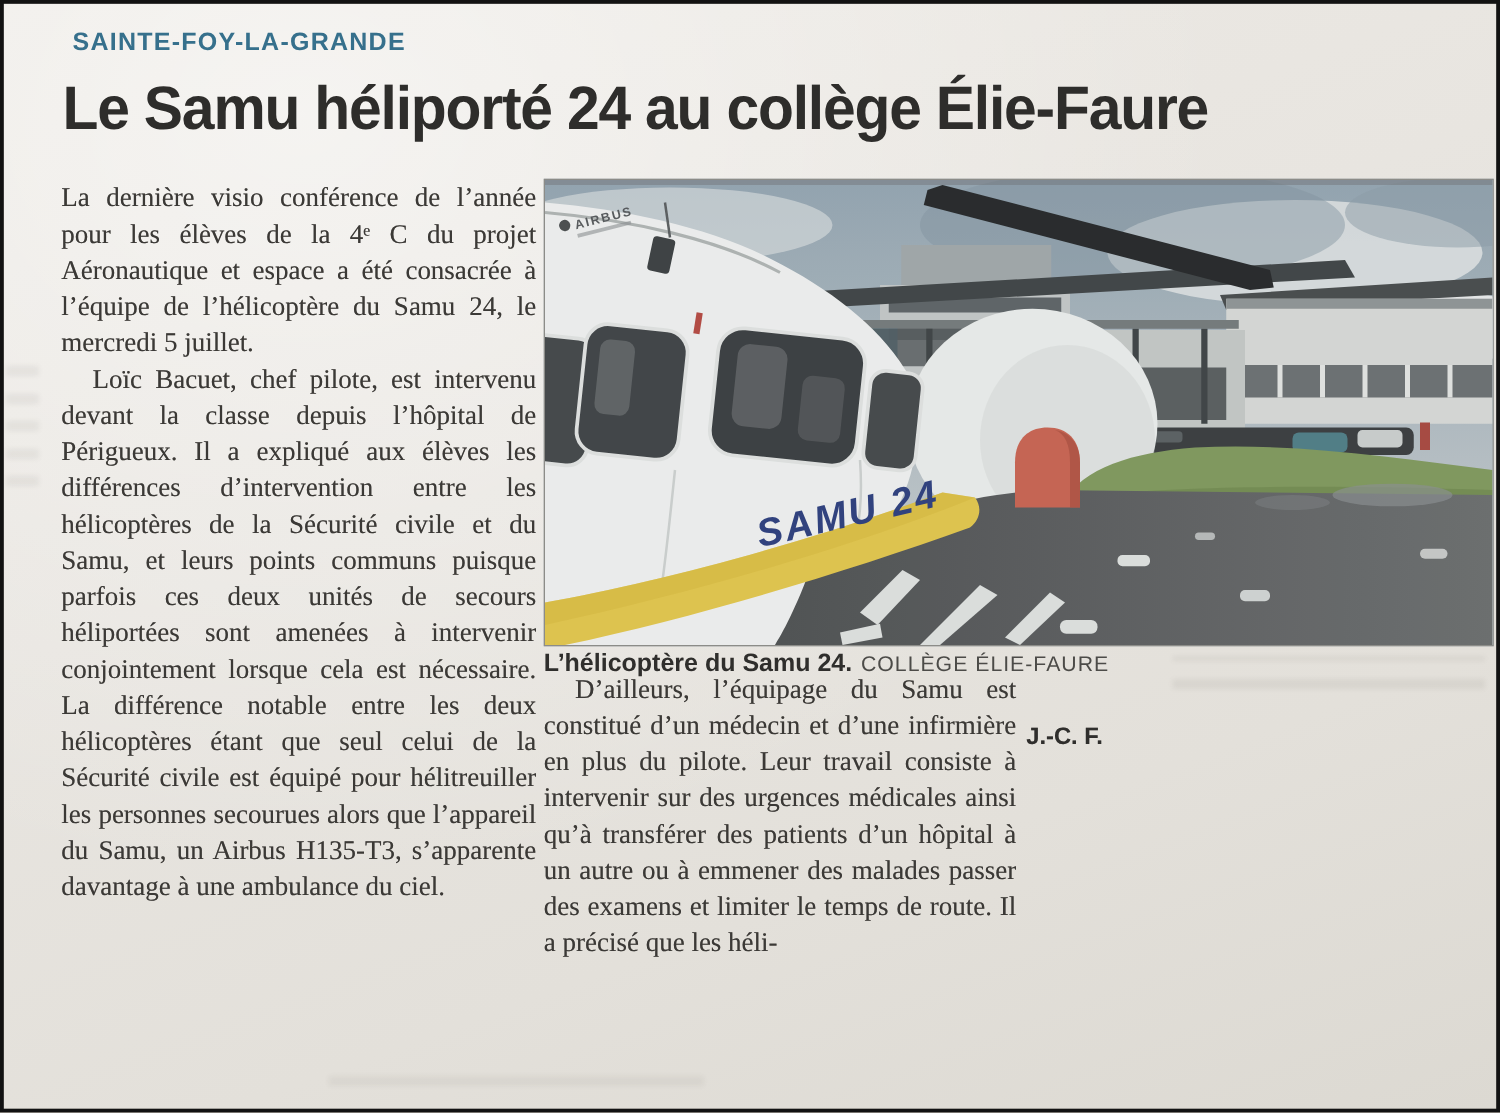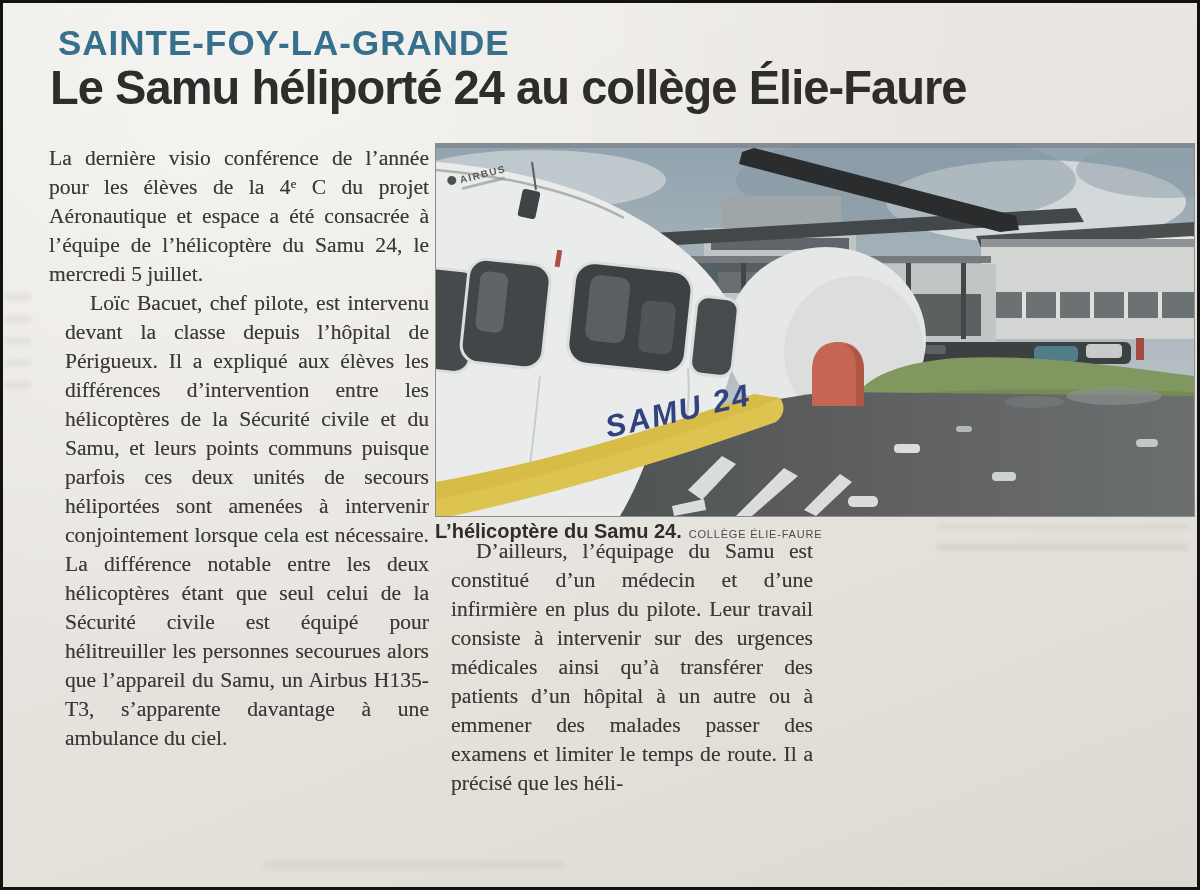--- a/index.html
+++ b/index.html
@@ -8,37 +8,37 @@
     border:3px solid #121212;
     background:
       radial-gradient(ellipse at 20% 10%, rgba(255,255,255,.5), rgba(255,255,255,0) 55%),
       linear-gradient(160deg,#edeae5 0%,#e8e5e0 40%,#e3e0da 72%,#dcd9d2 100%);
     font-family:"Liberation Serif", serif;
     overflow:hidden;
   }
   .kicker{
     position:absolute; left:55px; top:20px;
     font-family:"Liberation Sans", sans-serif;
-    font-weight:800; font-size:35px; letter-spacing:1px;
+    font-weight:800; font-size:20px; letter-spacing:1px;
     color:#36708c;
   }
   .headline{
     position:absolute; left:47px; top:56px; width:1160px;
     font-family:"Liberation Sans", sans-serif;
     font-weight:700; font-size:49px; letter-spacing:-1px;
     color:#2e2d2b; transform:scaleX(.96); transform-origin:left top;
     white-space:nowrap;
   }
   .bodycol{
     position:absolute; text-align:justify;
     font-size:21.6px; line-height:29px; color:#3b3936;
     text-shadow:0 0 .4px rgba(40,38,34,.45);
   }
   .bodycol p{margin:0;}
-  .bodycol p.indent{text-indent:25px;margin-left:16px;}
+  .bodycol p.indent{text-indent:25px;}
   .col1{left:46px; top:141px; width:380px;}
   .col2{left:432px; top:534px; width:378px;}
   .col3{left:818px; top:566px; width:372px;}
   .byline{
     font-family:"Liberation Sans", sans-serif;
     font-weight:800; font-size:19px; color:#2f2e2c; margin-top:6px;
   }
   .photo{
     position:absolute; left:432px; top:140px; width:758px; height:372px;
     border:1px solid #8d8d88; box-sizing:content-box;
@@ -48,21 +48,21 @@
   .photo svg{display:block;}
   .caption-row{
     position:absolute; left:432px; top:517px; width:758px;
   }
   .caption{
     font-family:"Liberation Sans", sans-serif;
     font-weight:800; font-size:20px; color:#2f2e2c;
   }
   .credit{
     font-family:"Liberation Sans", sans-serif;
-    font-size:11px; color:#4c4b48; letter-spacing:.8px; margin-left:7px;
+    font-size:17px; color:#4c4b48; letter-spacing:.8px; margin-left:7px;
   }
   .smudge{
     position:absolute; pointer-events:none; opacity:.10; filter:blur(2px);
     background:repeating-linear-gradient(0deg, rgba(90,86,78,0) 0 14px, rgba(90,86,78,.8) 14px 22px);
   }
   .sm1{left:935px; top:522px; width:250px; height:40px;}
   .sm2{left:260px; top:858px; width:300px; height:22px; opacity:.08;}
   .sm3{left:2px;  top:280px; width:26px;  height:120px; opacity:.09;}
 </style>
 </head>
@@ -197,19 +197,20 @@
 
   <div class="caption-row">
     <span class="caption">L’hélicoptère du Samu 24.</span><span class="credit">COLLÈGE ÉLIE-FAURE</span>
   </div>
 
   <div class="bodycol col2">
     <p class="indent">D’ailleurs, l’équipage du Samu est constitué d’un médecin et d’une infirmière en plus du pilote. Leur travail consiste à intervenir sur des urgences médicales ainsi qu’à transférer des patients d’un hôpital à un autre ou à emmener des malades passer des examens et limiter le temps de route. Il a précisé que les héli-</p>
   </div>
 
   <div class="bodycol col3">
+    <div class="byline">J.-C. F.</div>
   </div>
 
   <div class="smudge sm1"></div>
   <div class="smudge sm2"></div>
   <div class="smudge sm3"></div>
 
 </div>
 
 </body></html>

